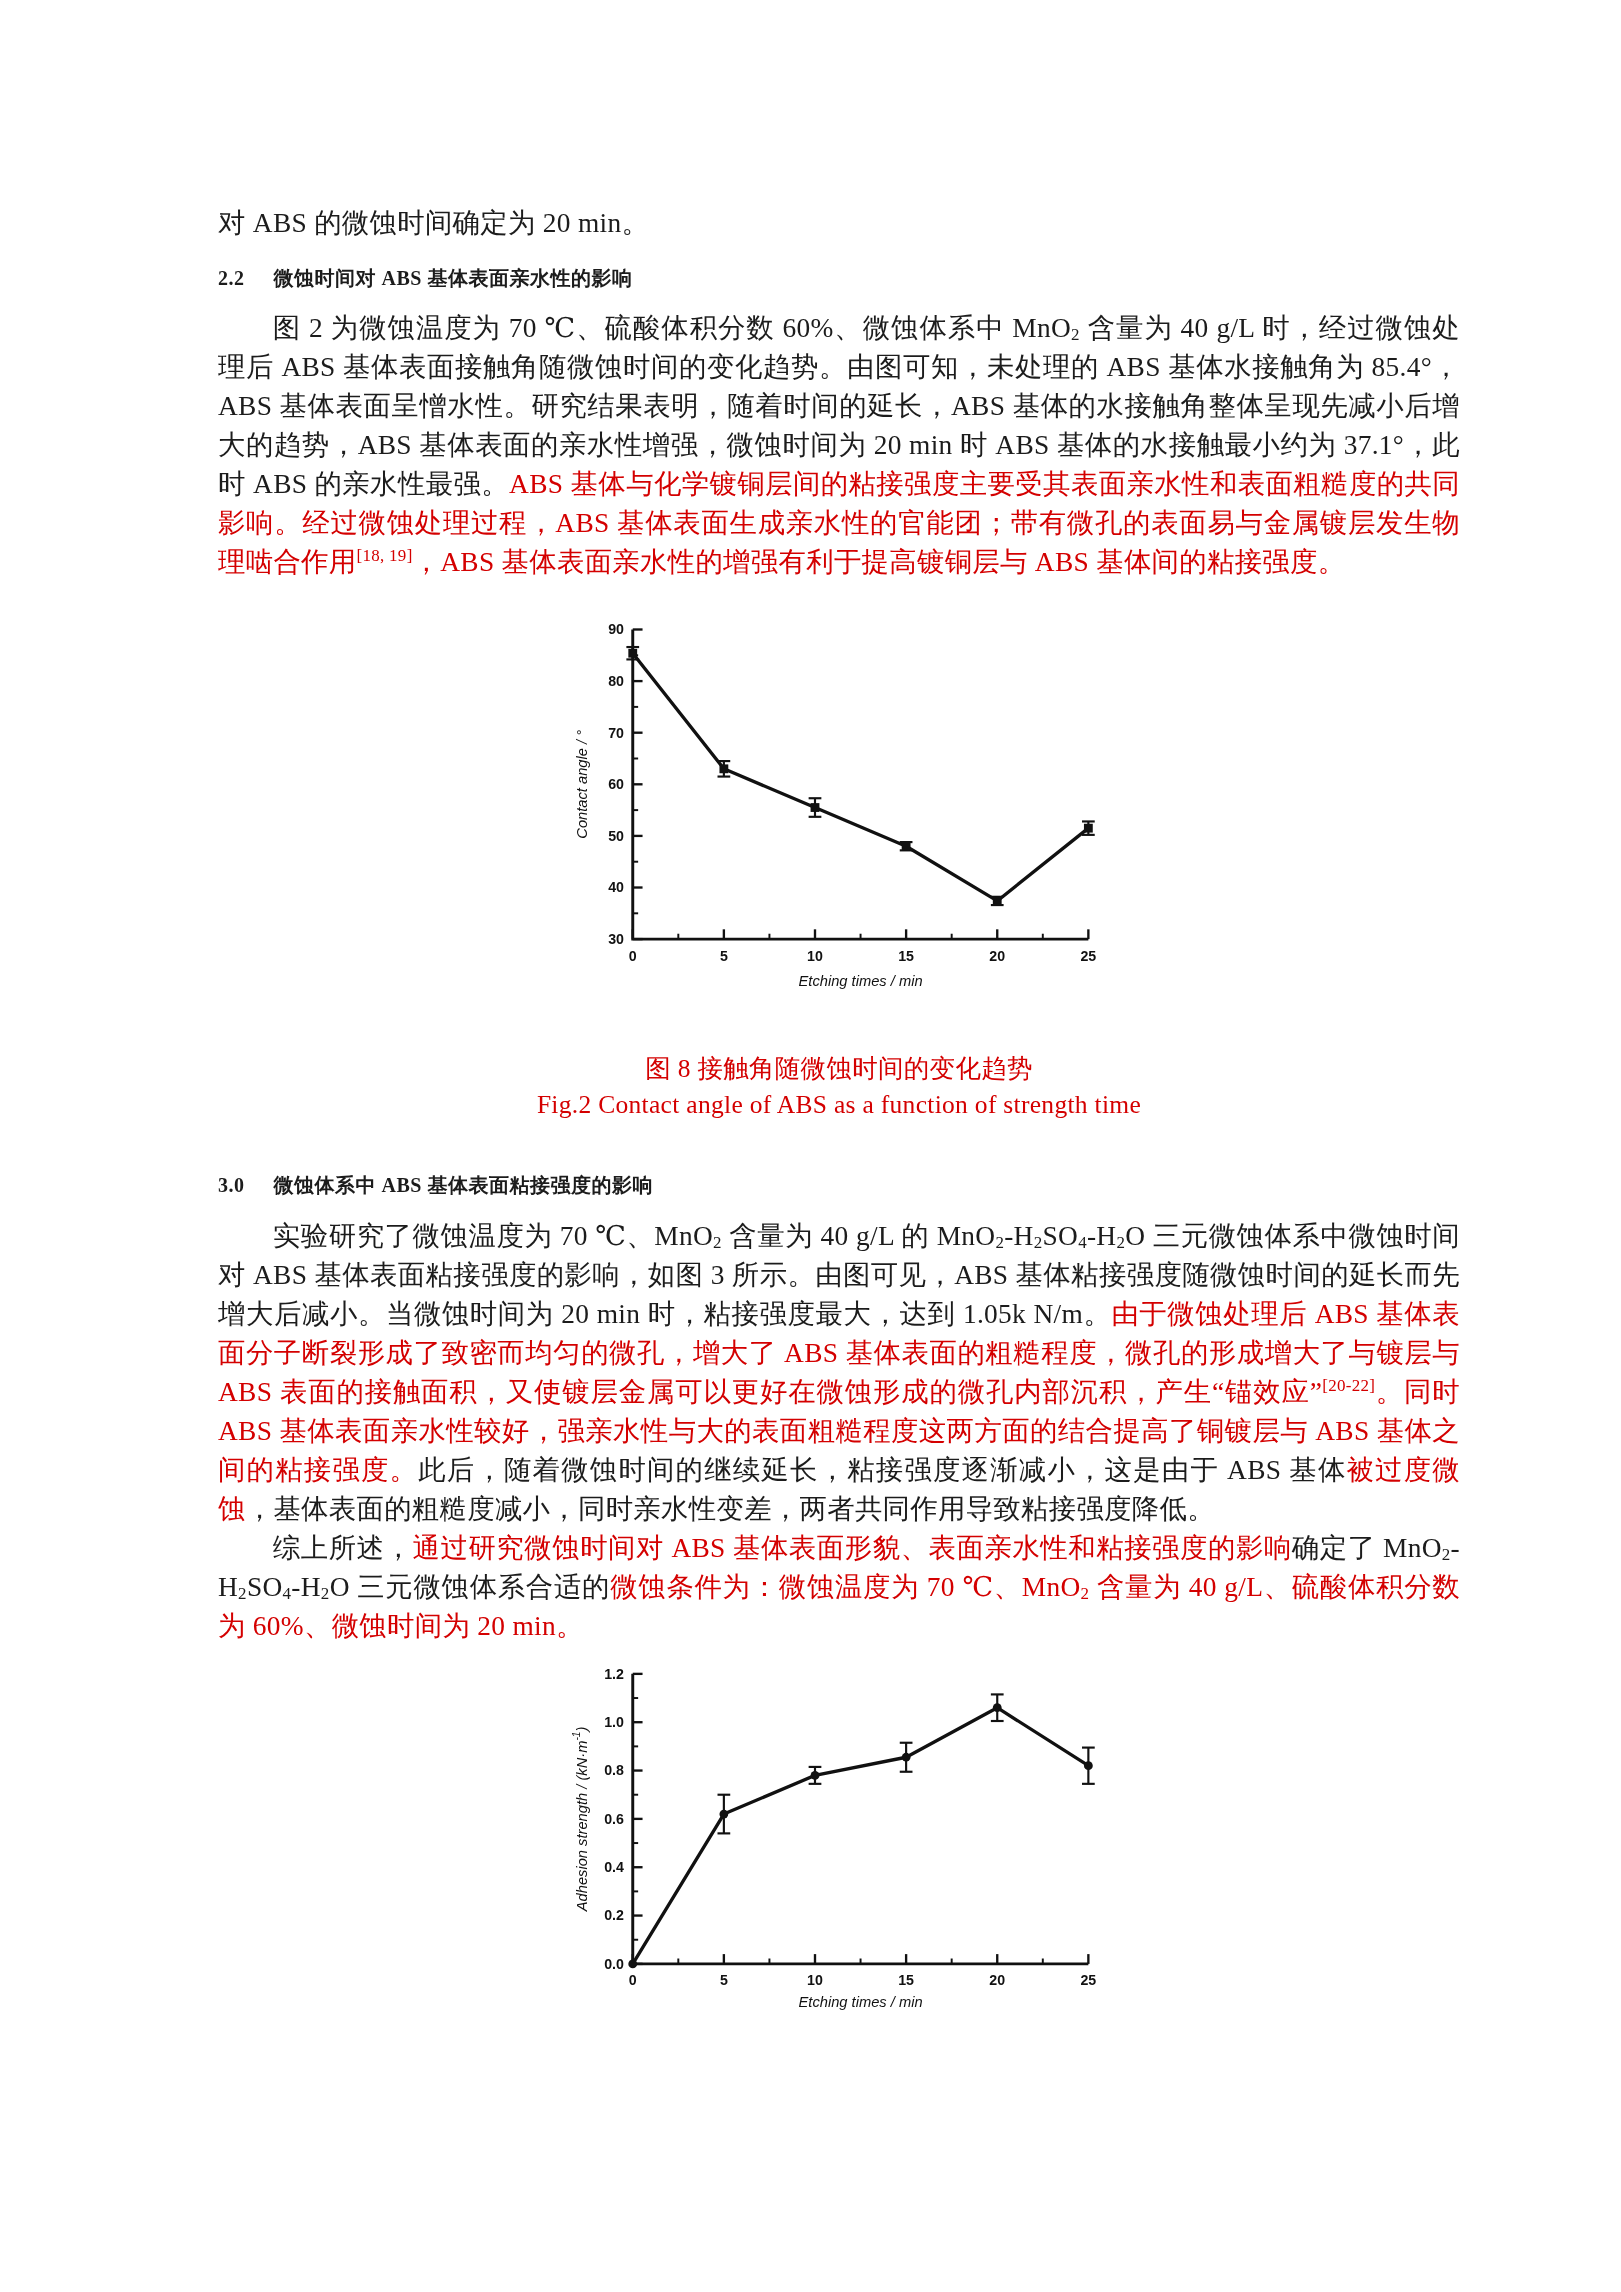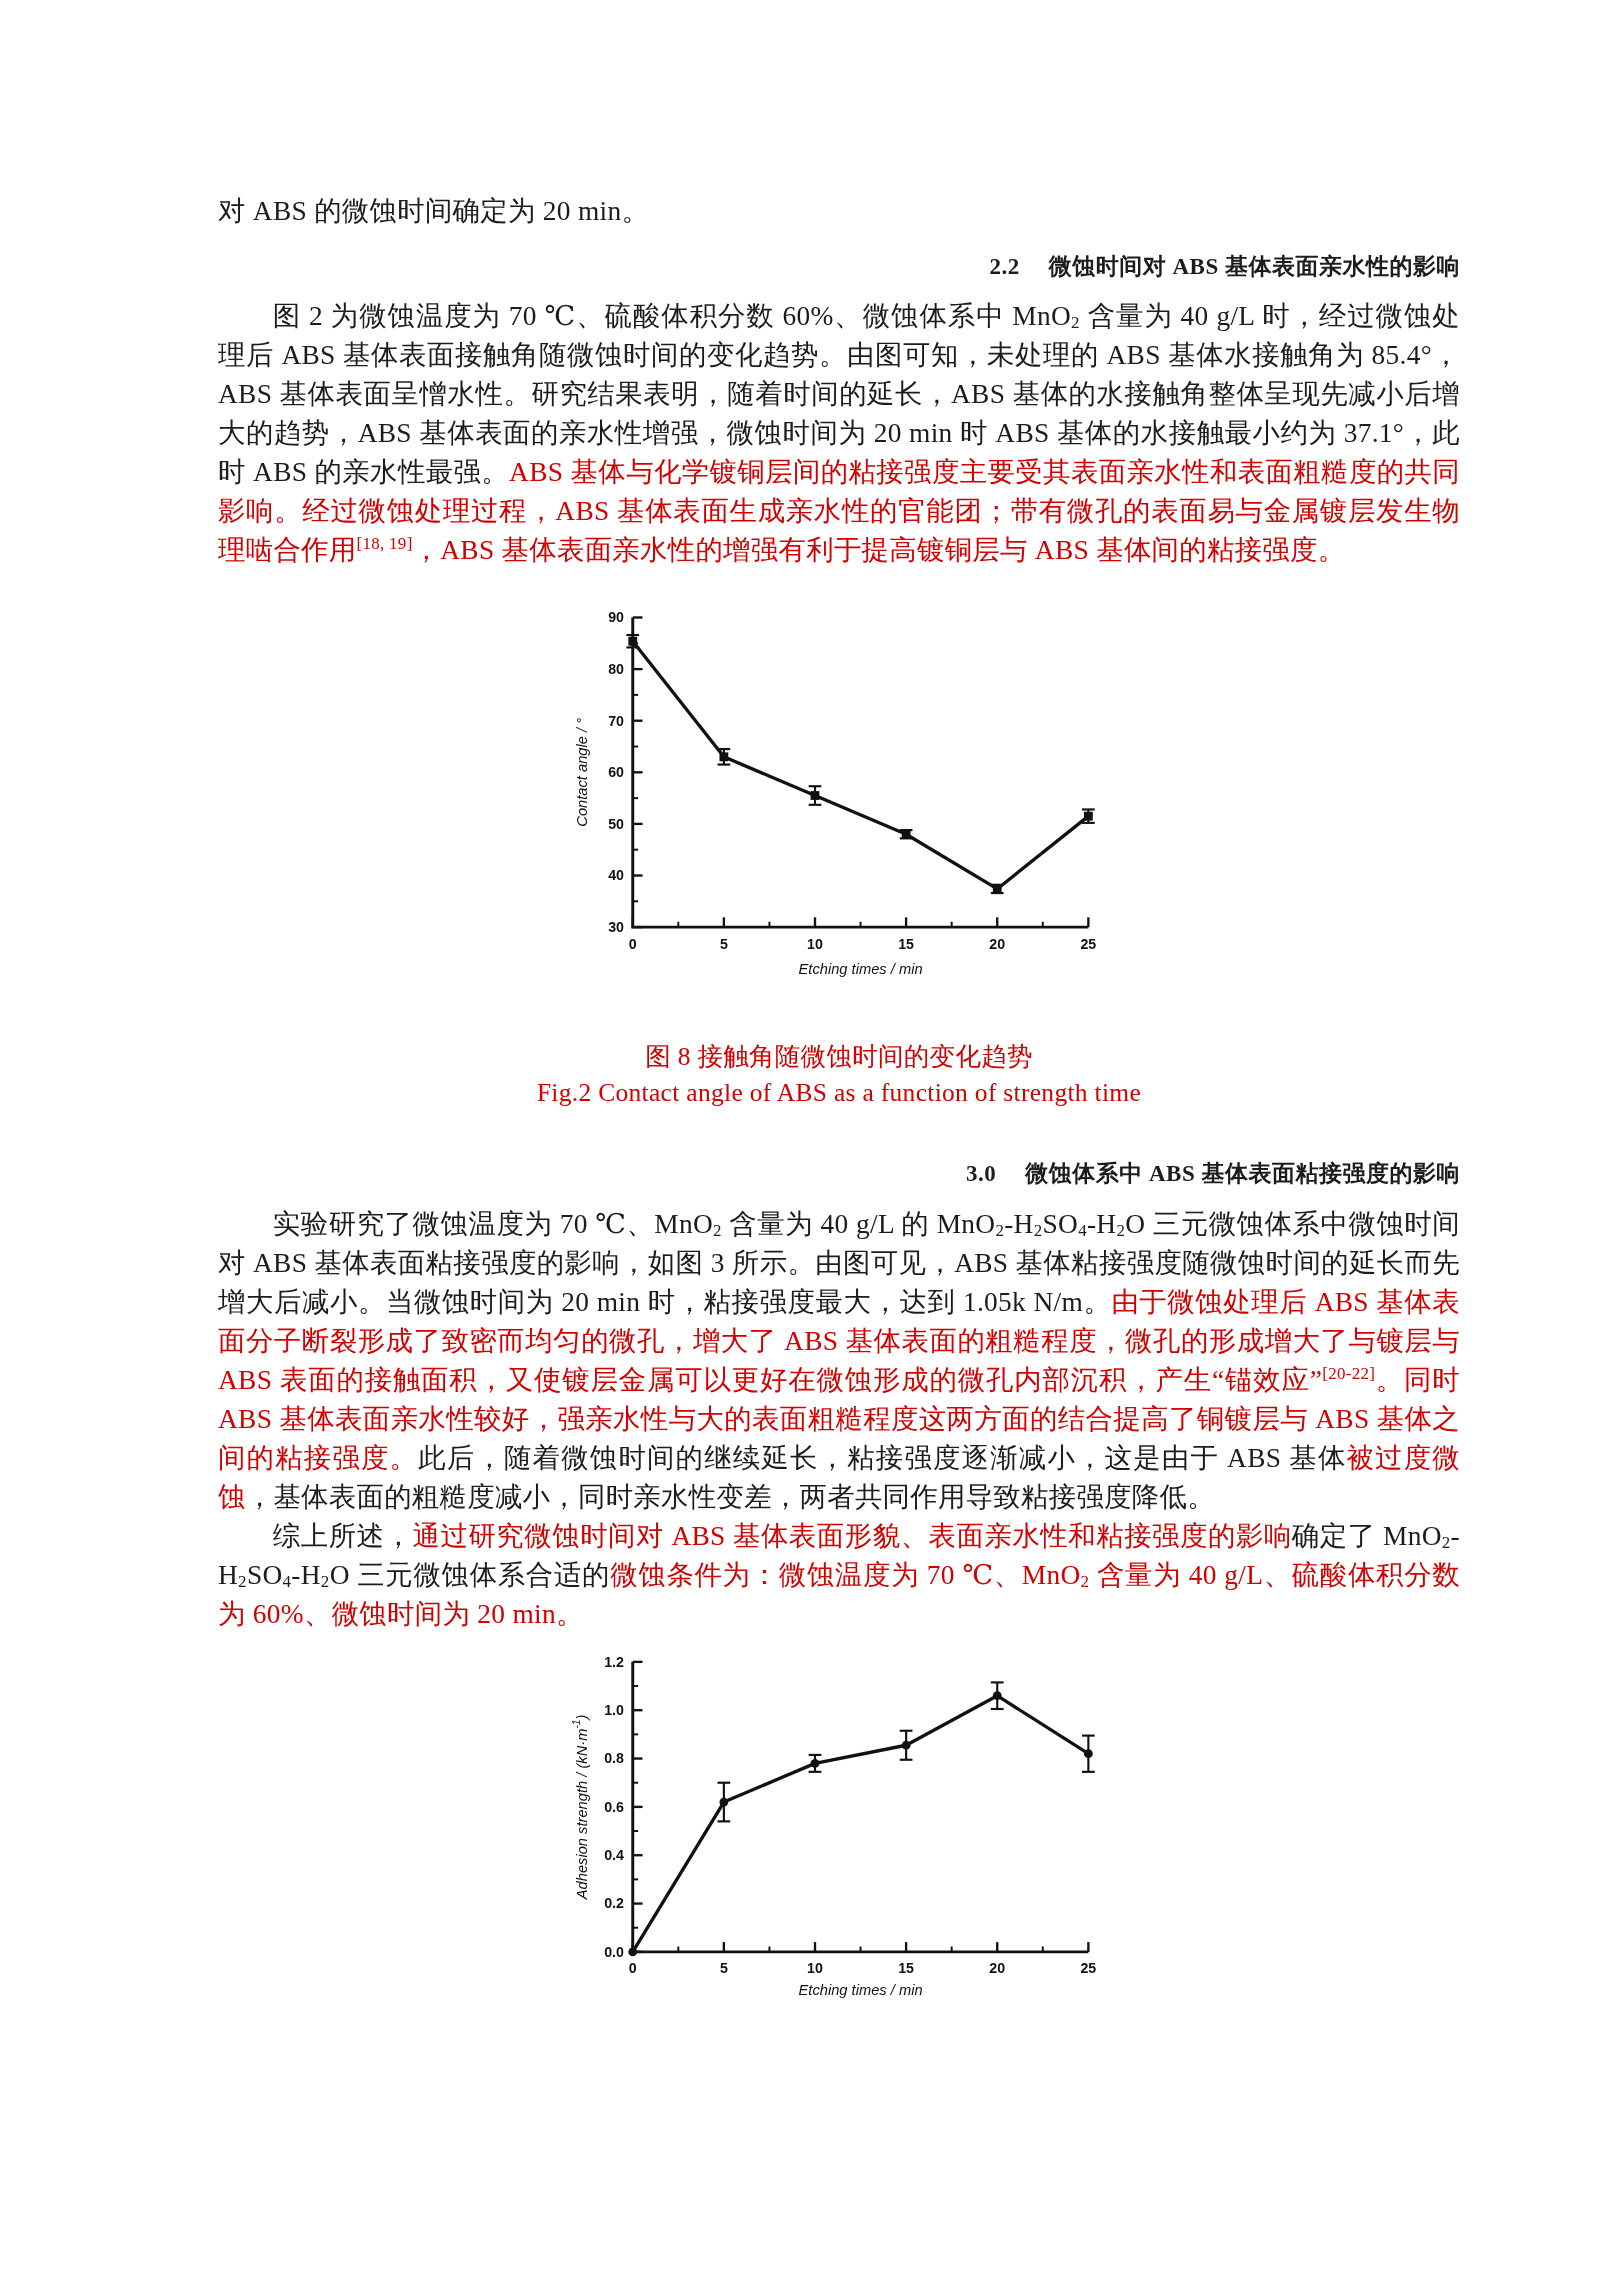--- a/index.html
+++ b/index.html
@@ -10,41 +10,42 @@
   body{
     width:1621px;height:2293px;overflow:hidden;
     font-family:"Liberation Serif","DejaVu Serif",serif;
     color:var(--ink);
   }
   .page{
     box-sizing:border-box;
     width:1621px;height:1791px;
     padding:192px 161px 0 218px;
     position:relative;
+    margin-top:12px;
   }
   .body-text{
     font-size:27.4px;line-height:39px;
     text-align:justify;
     letter-spacing:0.3px;
     margin:0;
   }
   .lead{text-indent:0;}
   .para{text-indent:2em;}
   .blk{color:var(--ink);}
   .red{color:var(--red);}
   .bold{font-weight:normal;}
   sub,sup{line-height:0;font-size:0.62em;}
   sup{vertical-align:0.6em;}
   sub{vertical-align:-0.15em;}
   h2.sec{
-    font-size:23px;line-height:43px;
+    font-size:20px;line-height:43px;
     font-weight:bold;color:var(--ink);
     margin:13.7px 0 9.8px 0;
     letter-spacing:0.5px;
-    text-align:right;
+    text-align:left;
   }
   h2.sec .h-num{margin-right:29px;}
   figure{margin:0;padding:0;text-align:center;}
   figure.fig2{margin-top:21.6px;}
   figure.fig3{margin-top:13.7px;}
   figcaption{margin-top:53px;}
   .cap{
     font-size:25.5px;line-height:36px;
     color:var(--red);text-align:center;
     letter-spacing:0.3px;

